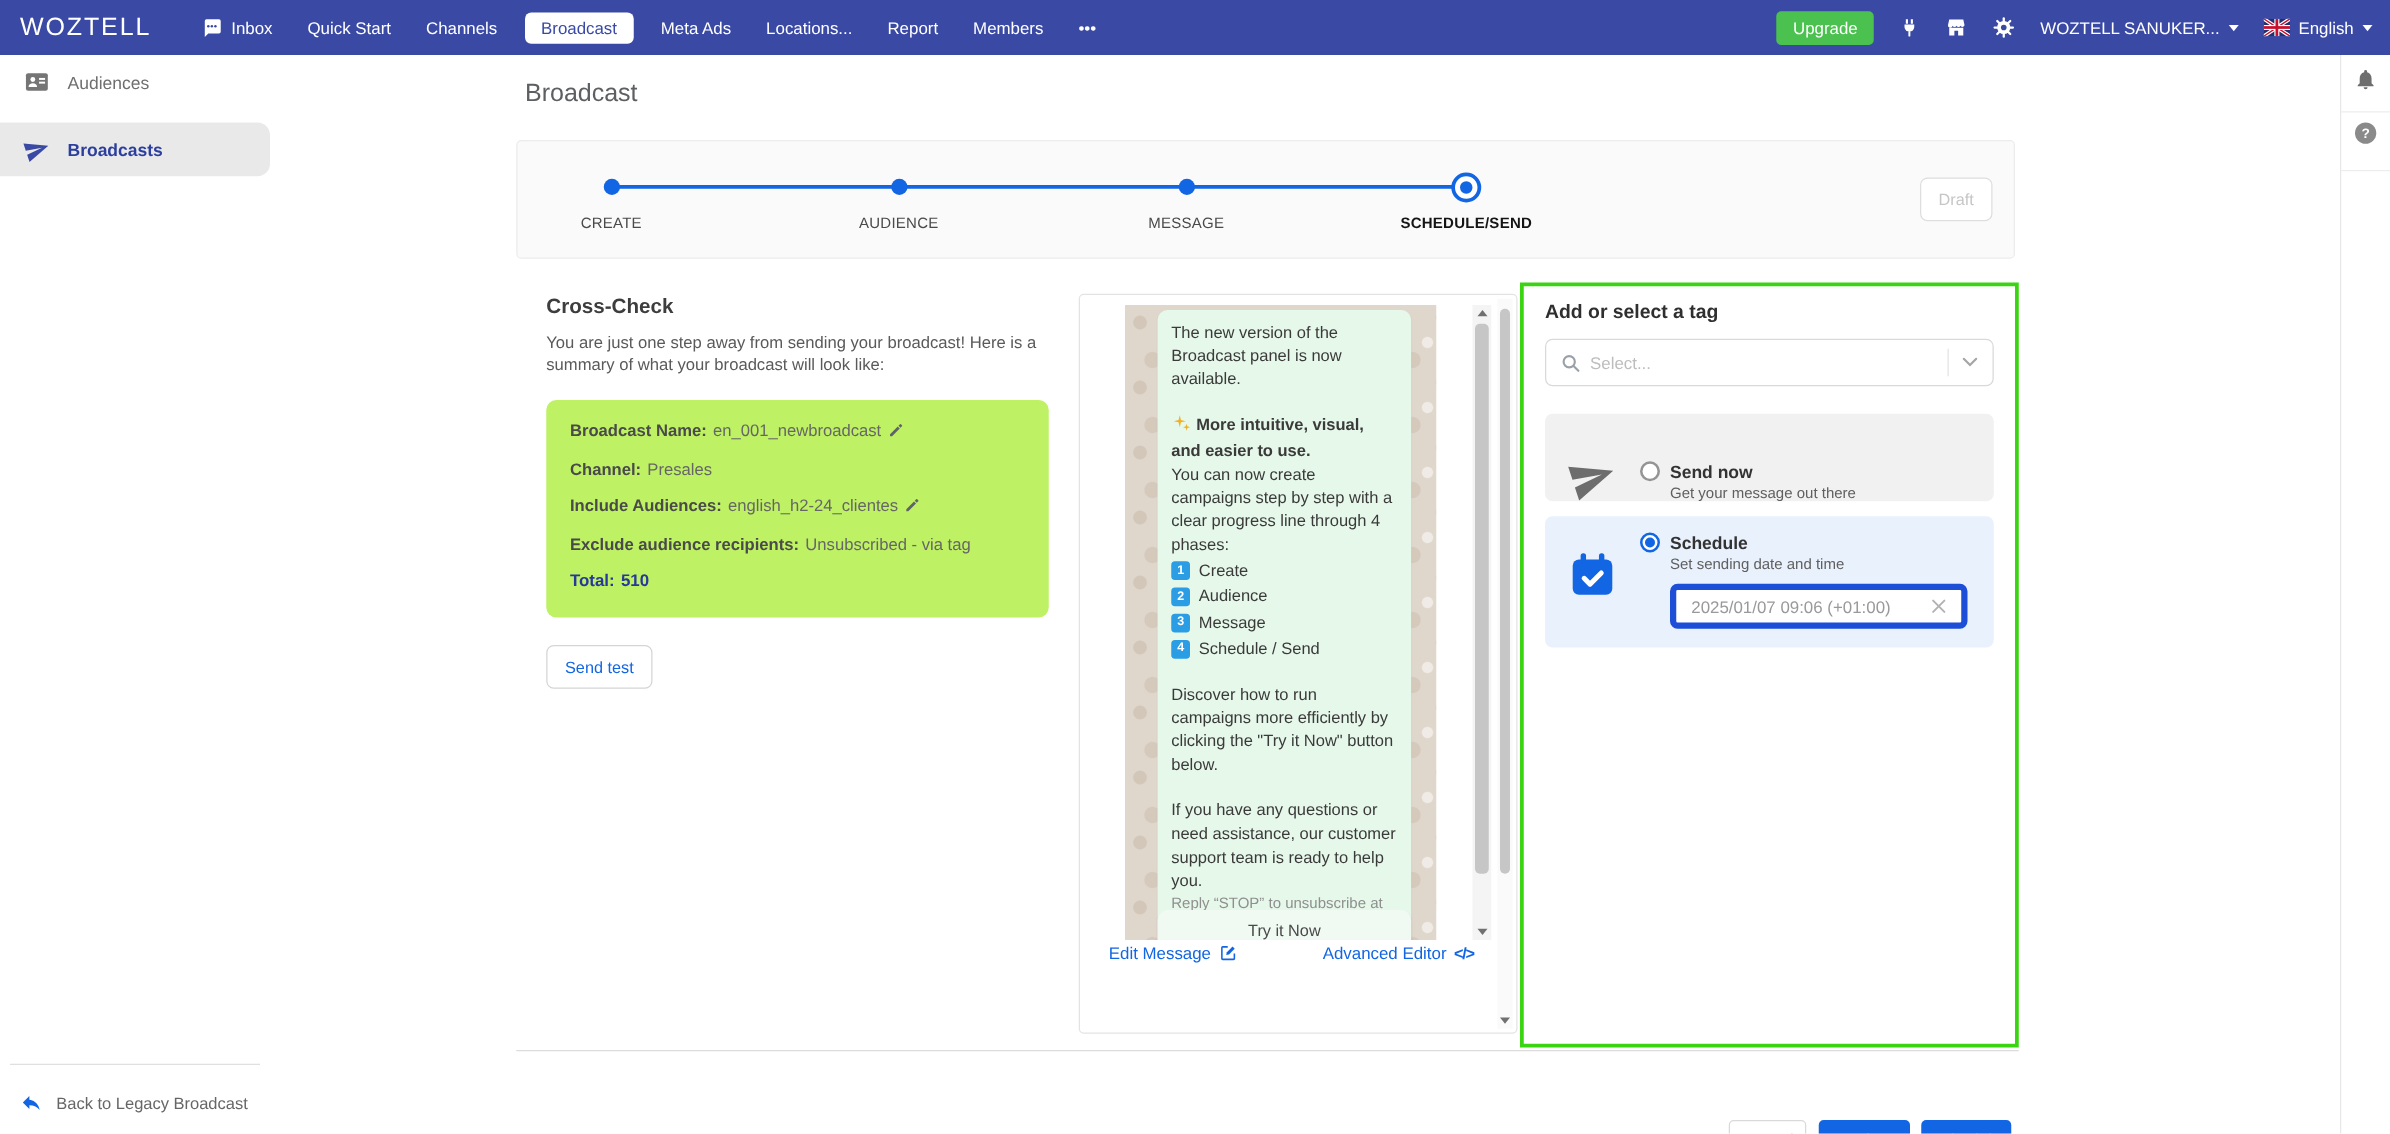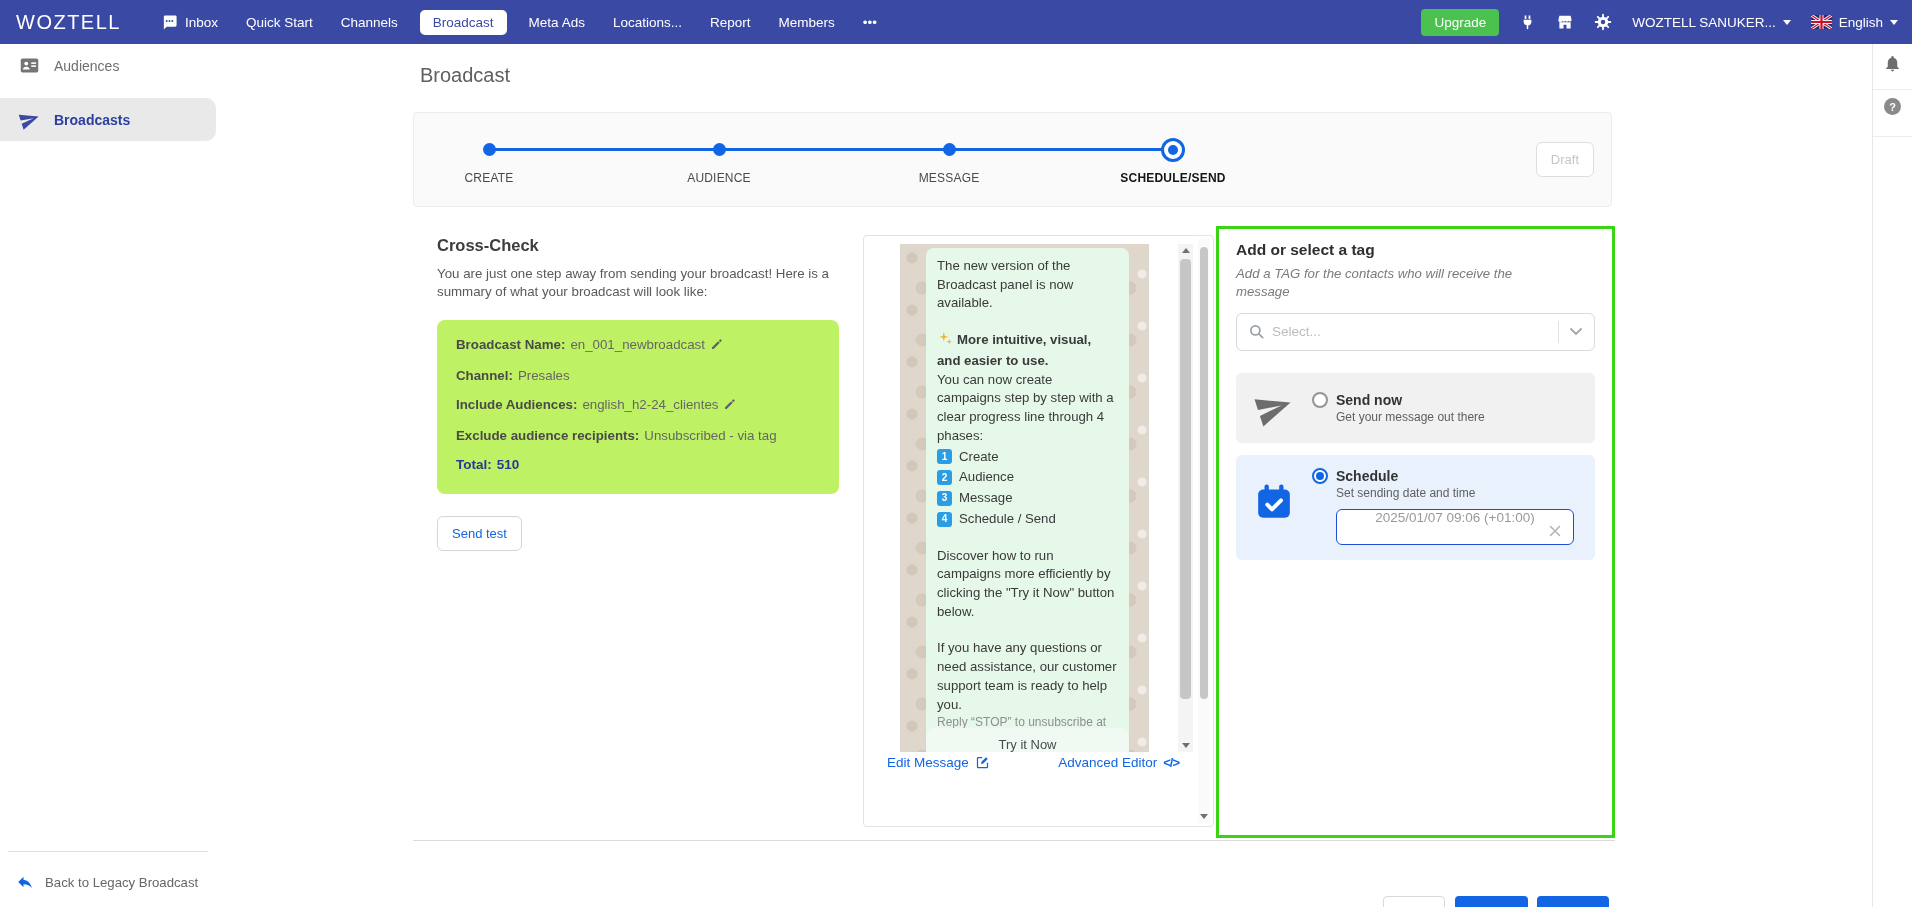--- a/index.html
+++ b/index.html
@@ -117,34 +117,34 @@
   .tag-panel { position:absolute; left:1216px; top:226px; width:399px; height:612px;
                background:#fff; border:3px solid #3BD412; }
   .tp-inner { padding:12px 17px; }
   .tp-title { font-size:15.5px; font-weight:700; color:#2f2f2f; }
   .tp-sub { margin-top:6px; font-style:italic; font-size:13.2px; color:#7a7a7a; line-height:1.35; width:330px; }
   .tp-select { margin-top:12px; height:38px; border:1px solid #d9d9d9; border-radius:6px;
                display:flex; align-items:center; padding:0 12px; cursor:pointer; background:#fff; }
   .tp-placeholder { margin-left:8px; color:#bdbdbd; font-size:13.5px; }
   .tp-select .spacer { flex:1; }
   .tp-select-div { width:1px; height:22px; background:#e3e3e3; margin-right:11px; }
-  .option-card { display:flex; align-items:center; border-radius:6px; cursor:pointer; }
+  .option-card { display:flex; align-items:flex-end; border-radius:6px; cursor:pointer; }
   .opt-send { margin-top:22px; height:70px; background:#f1f1f1; }
   .opt-sched { margin-top:12px; background:#E9F1FD; align-items:flex-start; padding:13px 0 15px; }
   .opt-iconbox { flex:0 0 76px; display:flex; justify-content:center; }
   .opt-sched .opt-iconbox { padding-top:14px; }
   .opt-title-row { display:flex; align-items:center; gap:8px; }
   .radio { width:16px; height:16px; border-radius:50%; border:2px solid #949494; background:#fff;
            display:flex; align-items:center; justify-content:center; cursor:pointer; flex:0 0 auto; }
   .radio.checked { border-color:#1266E3; }
   .radio-dot { width:8px; height:8px; border-radius:50%; background:#1266E3; }
   .opt-title { font-size:14px; font-weight:700; color:#333; }
   .opt-sub { margin:2px 0 0 24px; font-size:12px; color:#5f5f5f; }
-  .dt-input { margin:9px 0 0 24px; width:238px; height:36px; background:#fff; border:1px solid #1d4ed8;
-              border-radius:6px; display:flex; align-items:center; padding:0 12px; cursor:text;flex-direction:column; }
+  .dt-input { margin:9px 0 0 24px; width:238px; height:36px; background:#fff; border:5px solid #1d4ed8;
+              border-radius:6px; display:flex; align-items:center; padding:0 12px; cursor:text; }
   .dt-value { font-size:13.5px; color:#999; }
   .dt-clear { margin-left:auto; cursor:pointer; display:flex; }
 
   
   .bottom-divider { position:absolute; left:413px; top:840px; width:1202px; border-top:1px solid #dcdcdc; }
   .ft-btn { position:absolute; top:896px; height:33px; border-radius:4px; font-size:13.5px;
             font-family:inherit; cursor:pointer; }
   .ft-cancel { left:1383px; width:62px; background:#fff; border:1px solid #d9d9d9; color:#1266E3; }
   .ft-prev { left:1455px; width:73px; background:#1266E3; border:none; color:#fff; }
   .ft-sched { left:1537px; width:72px; background:#1266E3; border:none; color:#fff; }
@@ -407,21 +407,20 @@
       <a class="pv-link">
         <span>Advanced Editor</span>
         <span class="code-glyph">&lt;/&gt;</span>
       </a>
     </div>
   </section>
 
   <section class="tag-panel">
     <div class="tp-inner">
       <h2 class="tp-title">Add or select a tag</h2>
-      <p class="tp-sub">Add a TAG for the contacts who will receive the message</p>
 
       <div class="tp-select">
         <span style="display:flex">
             <svg width="15" height="15" viewBox="0 0 16 16">
               <circle cx="6.8" cy="6.8" r="4.8" stroke="#9aa0a6" stroke-width="1.8" fill="none"></circle>
               <path d="M10.5 10.5L14.6 14.6" stroke="#9aa0a6" stroke-width="1.8" stroke-linecap="round"></path>
             </svg>
           </span>
         <span class="tp-placeholder">Select...</span>
         <span class="spacer"></span>

